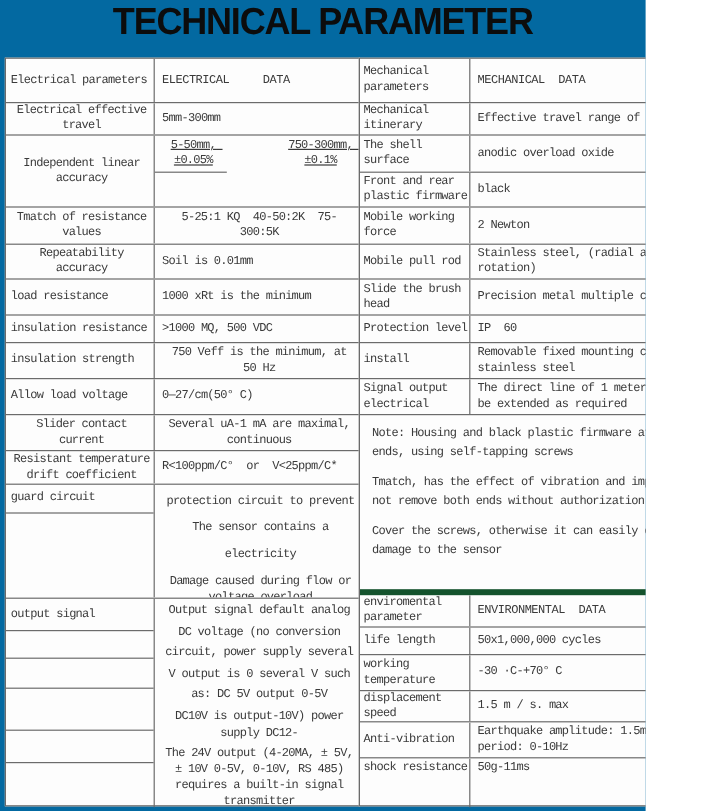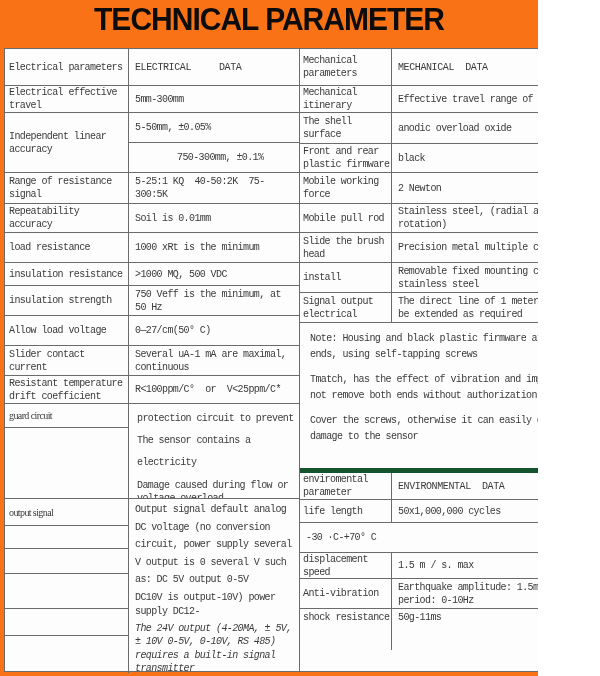--- a/index.html
+++ b/index.html
@@ -1,50 +1,50 @@
 <!DOCTYPE html>
 <html><head>
 <meta charset="utf-8">
 <style>
   html,body{margin:0;padding:0;background:#ffffff;}
-  .page{position:relative;width:538px;height:676px;background:#f97316;overflow:hidden;
+  .page{position:relative;width:538px;height:676px;background:#0369a1;overflow:hidden;
         font-family:"Liberation Mono","DejaVu Sans Mono",monospace;color:#3a3a3a;}
   .title{position:absolute;top:2px;left:0;right:0;text-align:center;
          font-family:"Liberation Sans","DejaVu Sans",sans-serif;
          font-weight:700;font-size:30px;letter-spacing:-1px;color:#0c0c0c;
          transform:scaleY(1.05);}
   .tbl{position:absolute;left:4px;top:48px;width:591px;height:624px;display:flex;
        font-size:10px;letter-spacing:-0.6px;line-height:13px;}
   .half{box-sizing:border-box;border:1px solid #6b6b6b;display:flex;flex-direction:column;background:#fdfdfd;}
-  .half-l{width:296px;}
+  .half-l{width:296px;text-align:center;}
   .half-r{width:296px;margin-left:-1px;}
   .r{display:flex;box-sizing:border-box;border-bottom:1px solid #6b6b6b;flex:0 0 auto;overflow:hidden;}
   .r.last{border-bottom:none;}
   .lbl{box-sizing:border-box;width:124px;border-right:1px solid #6b6b6b;
        padding:2px 1px 2px 4px;display:flex;align-items:center;}
   .half-r .lbl{width:92px;padding-left:3px;}
   .val{box-sizing:border-box;flex:1;padding:2px 2px 2px 6px;display:flex;align-items:center;
        white-space:pre-wrap;overflow:hidden;}
   .hdr .lbl{align-items:center;}
   .hdr .val{font-size:10px;letter-spacing:-0.4px;font-family:Liberation Mono, monospace;}
-  .subcol{box-sizing:border-box;flex:1;display:flex;flex-direction:column;}
+  .subcol{box-sizing:border-box;flex:1;display:flex;flex-direction:row;text-decoration:underline;}
   .subcell{box-sizing:border-box;border-bottom:1px solid #6b6b6b;padding:2px 2px 2px 6px;
            display:flex;align-items:center;white-space:pre-wrap;overflow:hidden;}
   .subcell.nb{border-bottom:none;margin-left:42px;}
   .lblcol{box-sizing:border-box;width:124px;border-right:1px solid #6b6b6b;display:flex;flex-direction:column;}
-  .lblcol .subcell{padding-left:4px;font-family:Liberation Serif, serif;}
+  .lblcol .subcell{padding-left:4px;}
   .fill{flex:1;}
   .gc-val{box-sizing:border-box;flex:1;padding:4px 2px 0 8px;overflow:hidden;}
   .gc-val p{margin:0;line-height:22px;}
   .gc-val p.tight{line-height:13px;margin-top:5px;}
   .os-val{box-sizing:border-box;flex:1;padding:2px 2px 0 6px;overflow:hidden;}
   .os-val p{margin:0;}
   .os-p1{line-height:17.5px;}
   .os-p2{line-height:14px;margin-top:2px !important;}
-  .os-p3{line-height:13.5px;margin-top:3px !important;font-style:italic;}
+  .os-p3{line-height:13.5px;margin-top:3px !important;}
   .note{box-sizing:border-box;border-bottom:5px solid #14532d;padding:8px 8px 0 10px;overflow:hidden;flex:0 0 auto;}
   .note p{margin:0 0 9px 0;line-height:16px;}
 </style>
 </head>
 <body>
 
 <div class="page">
   <div class="title">TECHNICAL PARAMETER</div>
 
   <div class="tbl">
@@ -63,21 +63,21 @@
 
       <div class="r" style="height:60px">
         <div class="lbl">Independent linear accuracy</div>
         <div class="subcol">
           <div class="subcell" style="height:31px">5-50mm, ±0.05%</div>
           <div class="subcell nb" style="height:29px">750-300mm, ±0.1%</div>
         </div>
       </div>
 
       <div class="r" style="height:31px">
-        <div class="lbl">Range of resistance signal</div>
+        <div class="lbl">Tmatch of resistance values</div>
         <div class="val">5-25:1 KQ  40-50:2K  75-300:5K</div>
       </div>
 
       <div class="r" style="height:29px">
         <div class="lbl">Repeatability accuracy</div>
         <div class="val">Soil is 0.01mm</div>
       </div>
 
       <div class="r" style="height:30px">
         <div class="lbl">load resistance</div>
@@ -169,20 +169,24 @@
       <div class="r" style="height:29px">
         <div class="lbl">Mobile pull rod</div>
         <div class="val">Stainless steel, (radial and free rotation)</div>
       </div>
 
       <div class="r" style="height:30px">
         <div class="lbl">Slide the brush head</div>
         <div class="val">Precision metal multiple contacts</div>
       </div>
 
+      <div class="r" style="height:23px">
+        <div class="lbl">Protection level</div>
+        <div class="val">IP  60</div>
+      </div>
 
       <div class="r" style="height:30px">
         <div class="lbl">install</div>
         <div class="val">Removable fixed mounting clip, stainless steel</div>
       </div>
 
       <div class="r" style="height:30px">
         <div class="lbl">Signal output electrical</div>
         <div class="val">The direct line of 1 meter can also be extended as required</div>
       </div>
@@ -197,20 +201,21 @@
         <div class="lbl">enviromental parameter</div>
         <div class="val">ENVIRONMENTAL  DATA</div>
       </div>
 
       <div class="r" style="height:23px">
         <div class="lbl">life length</div>
         <div class="val">50x1,000,000 cycles</div>
       </div>
 
       <div class="r" style="height:30px">
+        <div class="lbl">working temperature</div>
         <div class="val">-30 ·C-+70° C</div>
       </div>
 
       <div class="r" style="height:26px">
         <div class="lbl">displacement speed</div>
         <div class="val">1.5 m / s. max</div>
       </div>
 
       <div class="r" style="height:30px">
         <div class="lbl">Anti-vibration</div>

